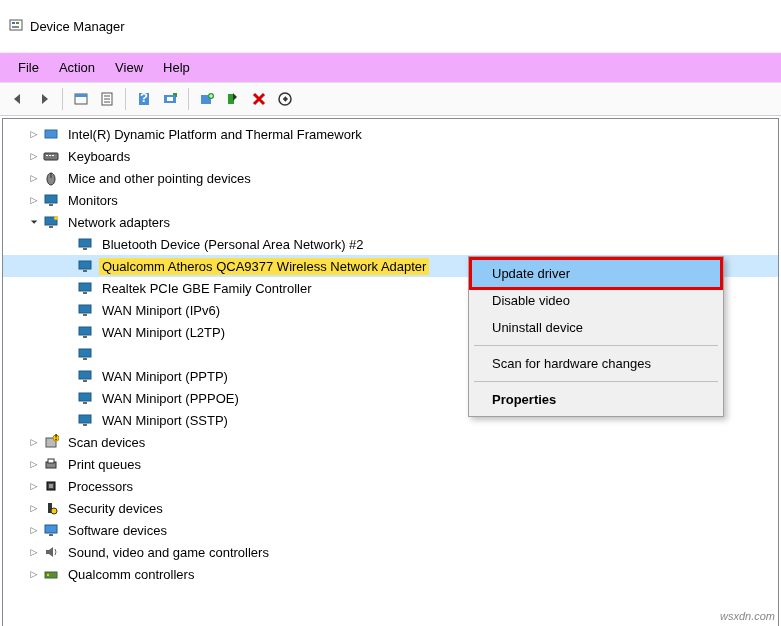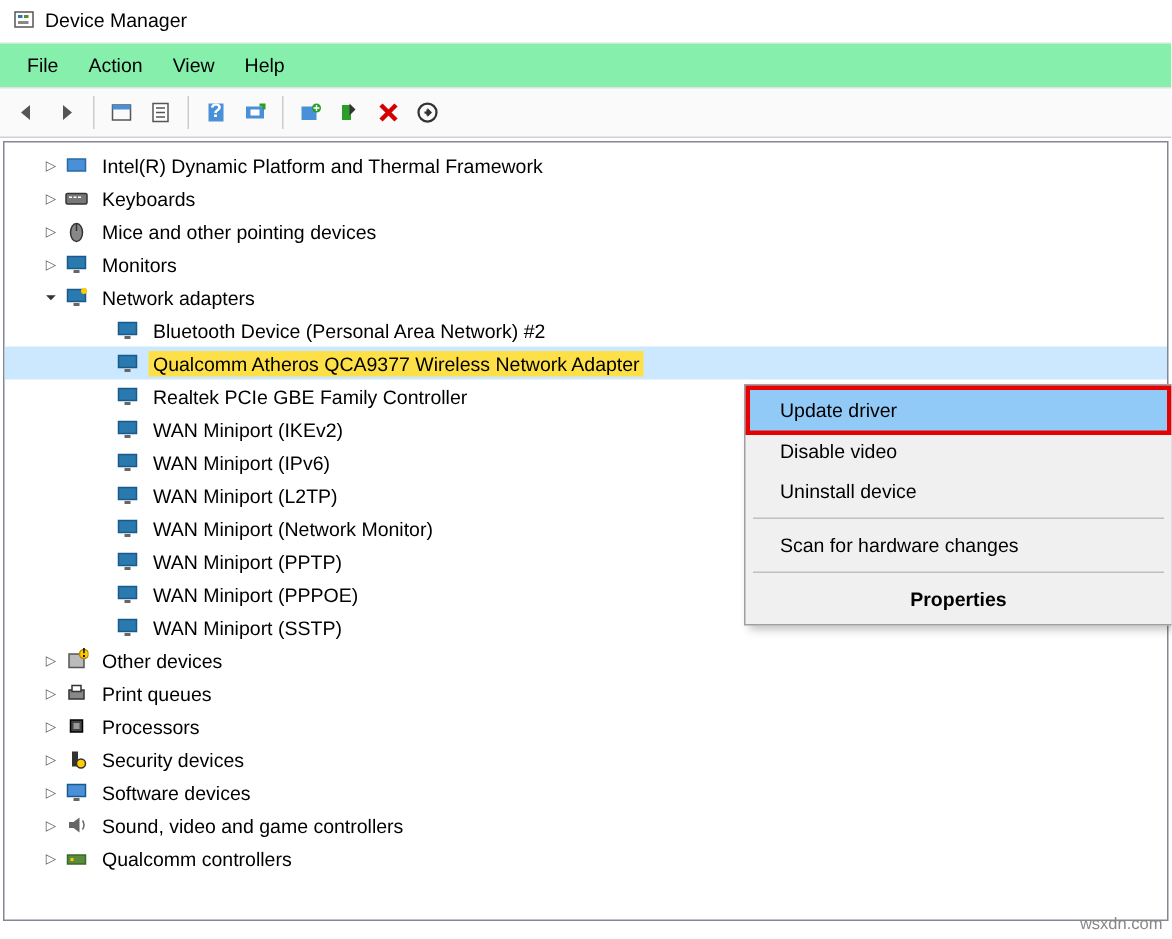--- a/index.html
+++ b/index.html
@@ -1,45 +1,45 @@
 <!DOCTYPE html>
 <html><head>
 <meta charset="utf-8">
 <style>
   * { margin: 0; padding: 0; box-sizing: border-box; font-family: "Segoe UI", Tahoma, sans-serif; font-size: 13px; }
   body { background: #fff; width: 781px; height: 626px; position: relative; overflow: hidden; }
   
-  .titlebar { display: flex; padding: 6px 8px; background: #fff; border-bottom: 1px solid #eee; }
+  .titlebar { display: flex; align-items: center; padding: 18px 8px; background: #fff; border-bottom: 1px solid #eee; }
   .titlebar-icon { width: 16px; height: 16px; margin-right: 6px; }
   .titlebar-text { font-size: 13px; }
   
-  .menubar { display: flex; padding: 4px 8px; background: #86efac; }
+  .menubar { display: flex; padding: 4px 8px; background: #f0abfc; }
   .menu-item { padding: 3px 10px; cursor: default; }
   
   .toolbar { display: flex; align-items: center; padding: 4px 6px; border-top: 1px solid #e0e0e0; border-bottom: 1px solid #d0d0d0; background: #fafafa; gap: 2px; }
   .tool-btn { width: 24px; height: 24px; display: flex; align-items: center; justify-content: center; cursor: default; }
   .tool-sep { width: 1px; height: 22px; background: #ccc; margin: 0 4px; }
   
   .tree-container { border: 1px solid #828790; margin: 2px; height: 520px; overflow: auto; padding: 4px 0; background: #fff; }
   .tree-row { display: flex; align-items: center; height: 22px; white-space: nowrap; cursor: default; }
   .tree-row.selected { background: #cce8ff; }
   .tree-row.selected .node-label { background: #fde047; }
   .indent { display: inline-block; }
   .expand { width: 14px; height: 14px; display: inline-flex; align-items: center; justify-content: center; color: #666; font-size: 9px; cursor: pointer; margin-right: 2px; }
   .expand.none { visibility: hidden; }
   .node-icon { width: 16px; height: 16px; margin-right: 6px; display: inline-flex; align-items: center; justify-content: center; flex-shrink: 0; }
   .node-label { padding: 1px 3px; }
   
-  .context-menu { position: absolute; left: 468px; top: 256px; width: 286px; background: #f0f0f0; border: 1px solid #a0a0a0; box-shadow: 3px 3px 6px rgba(0,0,0,0.25); padding: 3px; margin-left: 28px; }
+  .context-menu { position: absolute; left: 468px; top: 256px; width: 256px; background: #f0f0f0; border: 1px solid #a0a0a0; box-shadow: 3px 3px 6px rgba(0,0,0,0.25); padding: 3px; }
   .ctx-item { padding: 6px 20px; cursor: default; }
   .ctx-item.highlighted { background: #91c9f7; border: 3px solid #e60000; margin: -3px; padding: 6px 20px; position: relative; }
   .ctx-sep { height: 1px; background: #c0c0c0; margin: 4px 2px; }
-  .ctx-item.bold { font-weight: bold; text-align: center; }
-  
-  .watermark { position: absolute; right: 6px; bottom: 4px; font-size: 11px; color: #888; }
+  .ctx-item.bold { font-weight: bold; }
+  
+  .watermark { position: absolute; right: 6px; bottom: 4px; font-size: 11px; color: #888; font-style: italic; }
   
   
   .i-monitor { fill: #2a7ab0; }
   .i-card { fill: #5b8a3a; }
 </style>
 </head>
 <body>
 
 <div class="titlebar">
   <span class="titlebar-icon">
@@ -222,31 +222,20 @@
       <span class="expand none"></span>
     <span class="node-icon">
         <svg width="16" height="16" viewBox="0 0 16 16">
           <rect x="2" y="3" width="12" height="8" class="i-monitor" stroke="#1a5a8a"></rect>
           <rect x="6" y="12" width="4" height="2" fill="#666"></rect>
         </svg>
       </span>
     <span class="node-label">Realtek PCIe GBE Family Controller</span>
   </div>
 
-  <div class="tree-row">
-    <span class="indent" style="width:58px"></span>
-      <span class="expand none"></span>
-    <span class="node-icon">
-        <svg width="16" height="16" viewBox="0 0 16 16">
-          <rect x="2" y="3" width="12" height="8" class="i-monitor" stroke="#1a5a8a"></rect>
-          <rect x="6" y="12" width="4" height="2" fill="#666"></rect>
-        </svg>
-      </span>
-    <span class="node-label">WAN Miniport (IKEv2)</span>
-  </div>
 
 
   <div class="tree-row">
     <span class="indent" style="width:58px"></span>
       <span class="expand none"></span>
     <span class="node-icon">
         <svg width="16" height="16" viewBox="0 0 16 16">
           <rect x="2" y="3" width="12" height="8" class="i-monitor" stroke="#1a5a8a"></rect>
           <rect x="6" y="12" width="4" height="2" fill="#666"></rect>
         </svg>
@@ -268,21 +257,20 @@
 
   <div class="tree-row">
     <span class="indent" style="width:58px"></span>
       <span class="expand none"></span>
     <span class="node-icon">
         <svg width="16" height="16" viewBox="0 0 16 16">
           <rect x="2" y="3" width="12" height="8" class="i-monitor" stroke="#1a5a8a"></rect>
           <rect x="6" y="12" width="4" height="2" fill="#666"></rect>
         </svg>
       </span>
-    <span class="node-label">WAN Miniport (Network Monitor)</span>
   </div>
 
   <div class="tree-row">
     <span class="indent" style="width:58px"></span>
       <span class="expand none"></span>
     <span class="node-icon">
         <svg width="16" height="16" viewBox="0 0 16 16">
           <rect x="2" y="3" width="12" height="8" class="i-monitor" stroke="#1a5a8a"></rect>
           <rect x="6" y="12" width="4" height="2" fill="#666"></rect>
         </svg>
@@ -317,21 +305,21 @@
   <div class="tree-row">
     <span class="indent" style="width:24px"></span>
       <span class="expand">▷</span>
     <span class="node-icon">
         <svg width="16" height="16" viewBox="0 0 16 16">
           <rect x="3" y="4" width="10" height="9" fill="#bbb" stroke="#555"></rect>
           <circle cx="13" cy="4" r="3" fill="#fc0" stroke="#b80"></circle>
           <text x="13" y="6" font-size="5" text-anchor="middle">!</text>
         </svg>
       </span>
-    <span class="node-label">Other devices</span>
+    <span class="node-label">Scan devices</span>
   </div>
 
   <div class="tree-row">
     <span class="indent" style="width:24px"></span>
       <span class="expand">▷</span>
     <span class="node-icon">
         <svg width="16" height="16" viewBox="0 0 16 16">
           <rect x="3" y="6" width="10" height="6" fill="#888" stroke="#333"></rect>
           <rect x="5" y="3" width="6" height="4" fill="#fff" stroke="#333"></rect>
         </svg>

